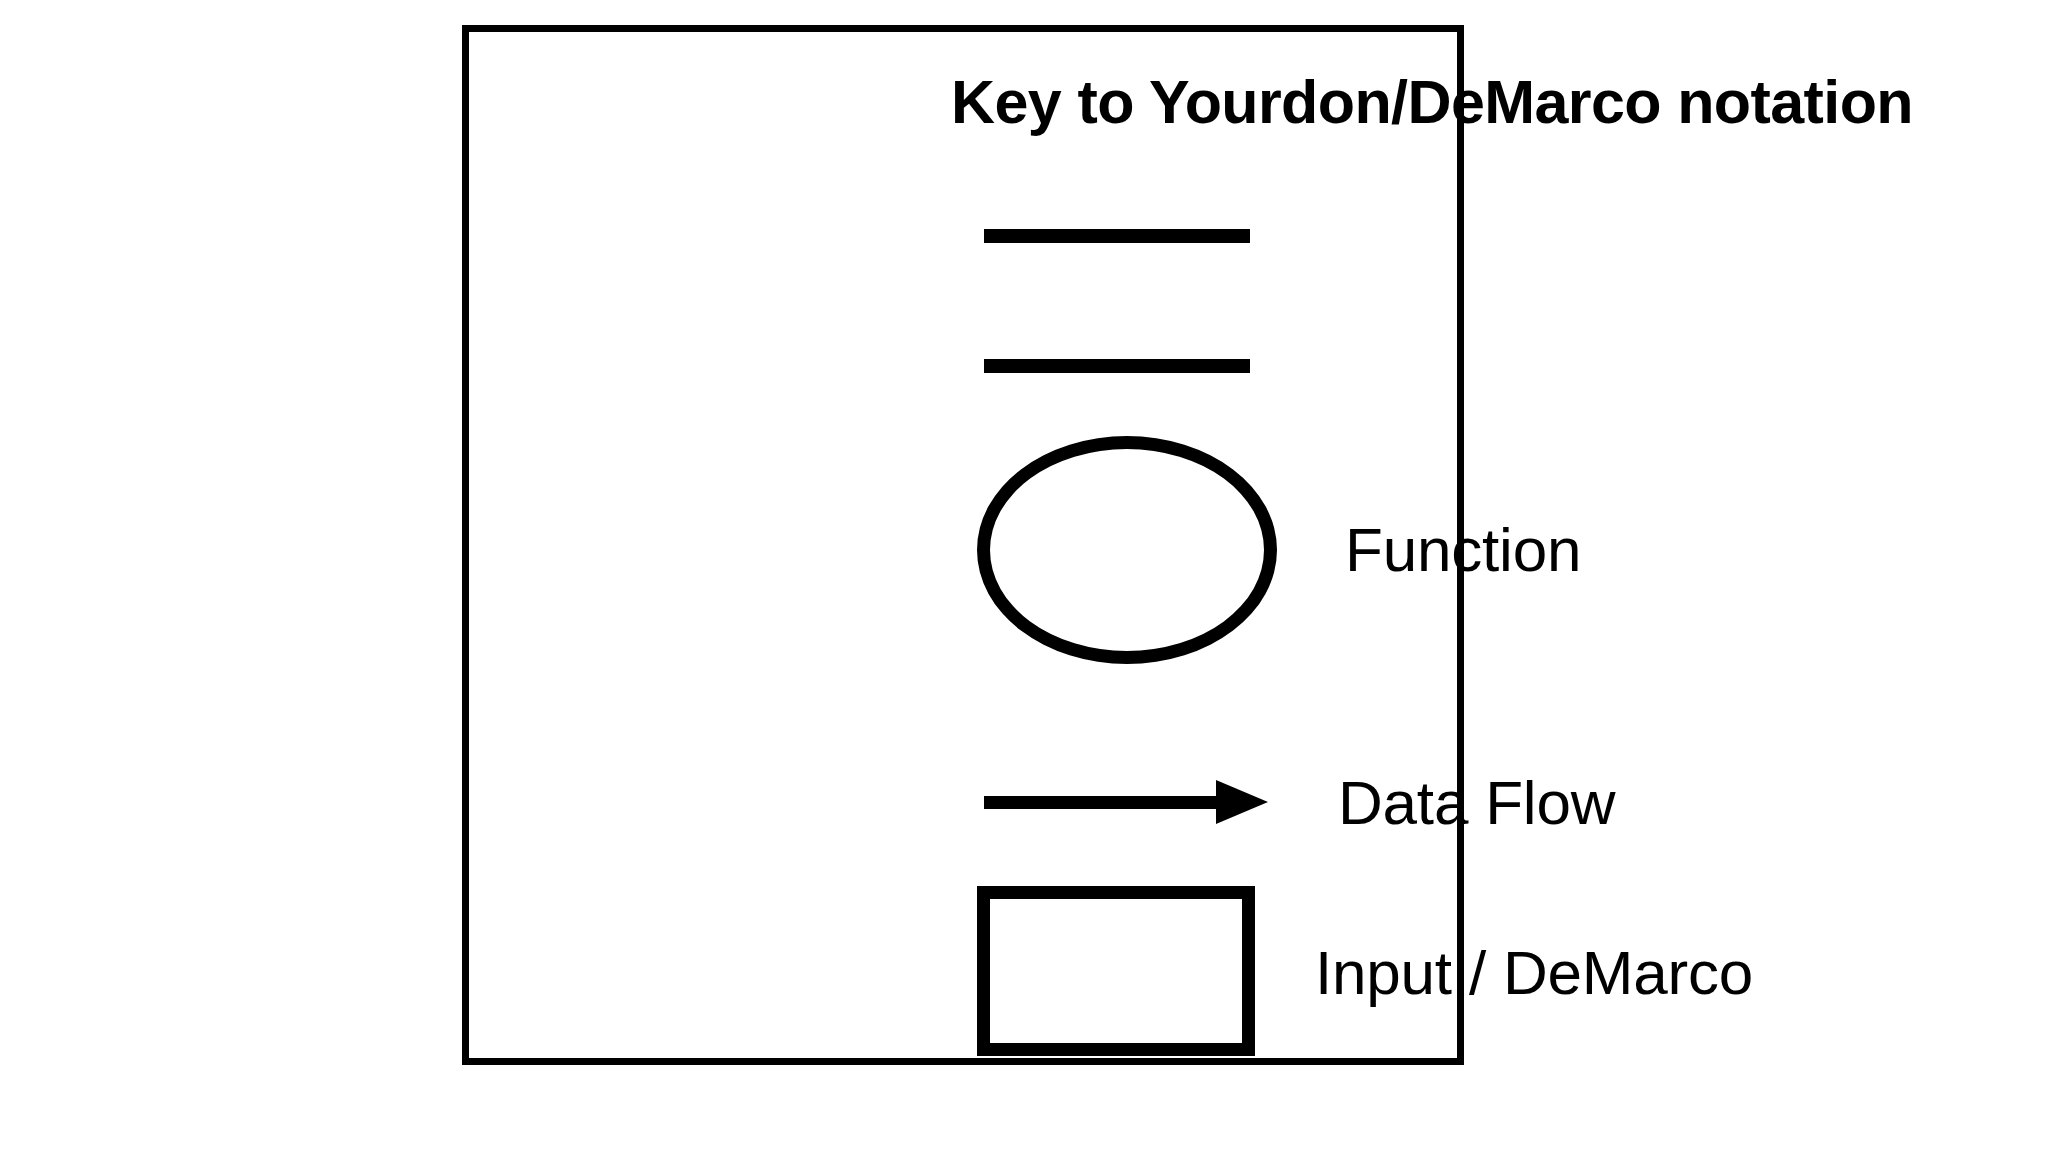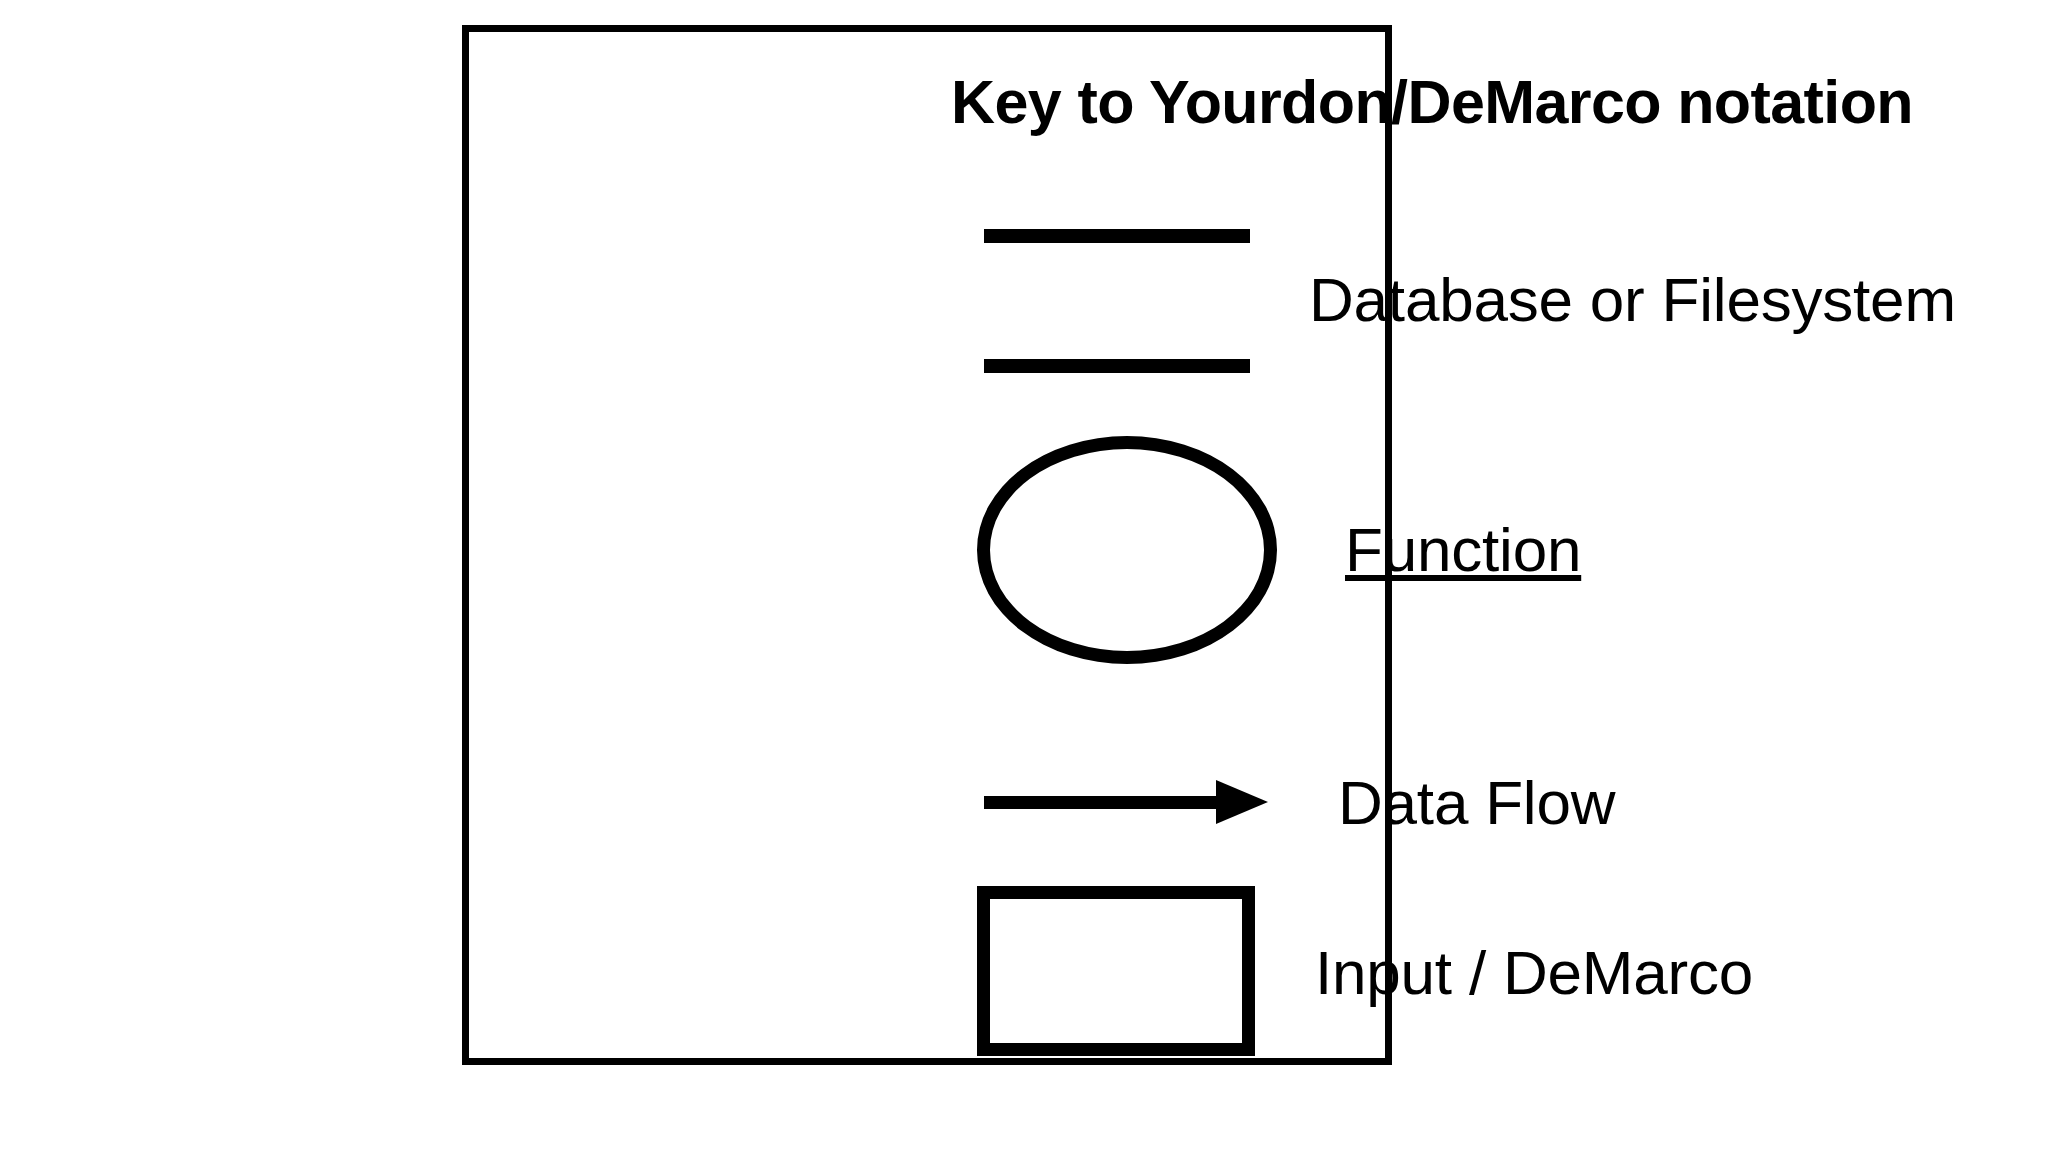--- a/index.html
+++ b/index.html
@@ -15,21 +15,21 @@
     overflow: hidden;
     font-family: "Liberation Sans", sans-serif;
     color: #000000;
   }
 
   
   #legend-frame {
     position: absolute;
     left: 462px;
     top: 25px;
-    width: 930px;
+    width: 1002px;
     height: 1040px;
     border: 7px solid #000000;
     box-sizing: border-box;
     background: #ffffff;
   }
 
   
   #legend-title {
     position: absolute;
     left: 482px;
@@ -127,24 +127,23 @@
 <div id="canvas">
 
   <div id="legend-frame">
 
     <div id="legend-title">Key to Yourdon/DeMarco notation</div>
 
     <div id="sym-database">
       <div class="db-bar top"></div>
       <div class="db-bar bottom"></div>
     </div>
-    <div class="row-label" style="left:840px; top:237px;">Database or Filesystem</div>
 
     <div id="sym-function"></div>
-    <div class="row-label" style="left:876px; top:487px;text-decoration:underline;">Function</div>
+    <div class="row-label" style="left:876px; top:487px;">Function</div>
 
     <div id="sym-dataflow">
       <div class="arrow-shaft"></div>
       <div class="arrow-head"></div>
     </div>
     <div class="row-label" style="left:869px; top:740px;">Data Flow</div>
 
     <div id="sym-io"></div>
     <div class="row-label" style="left:846px; top:910px;">Input / DeMarco</div>
 

